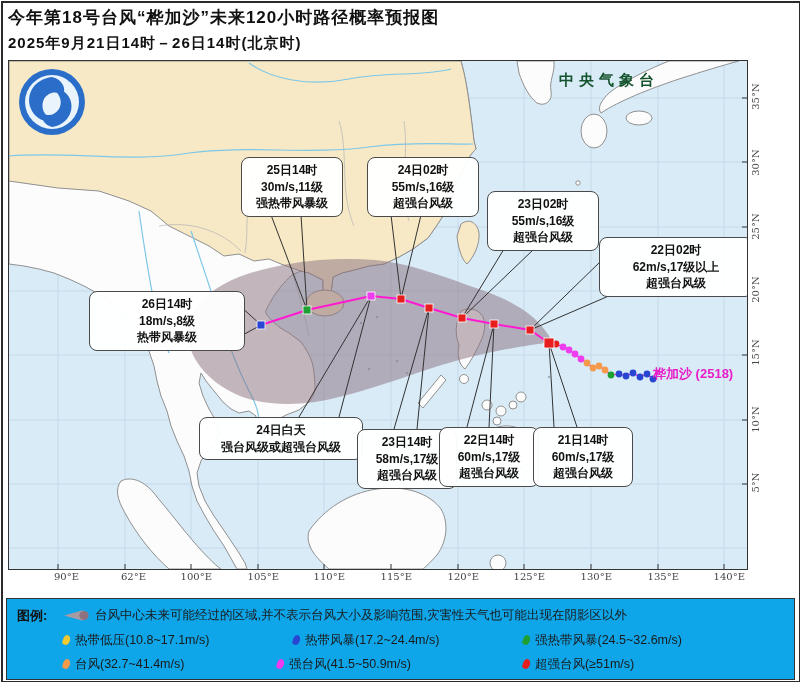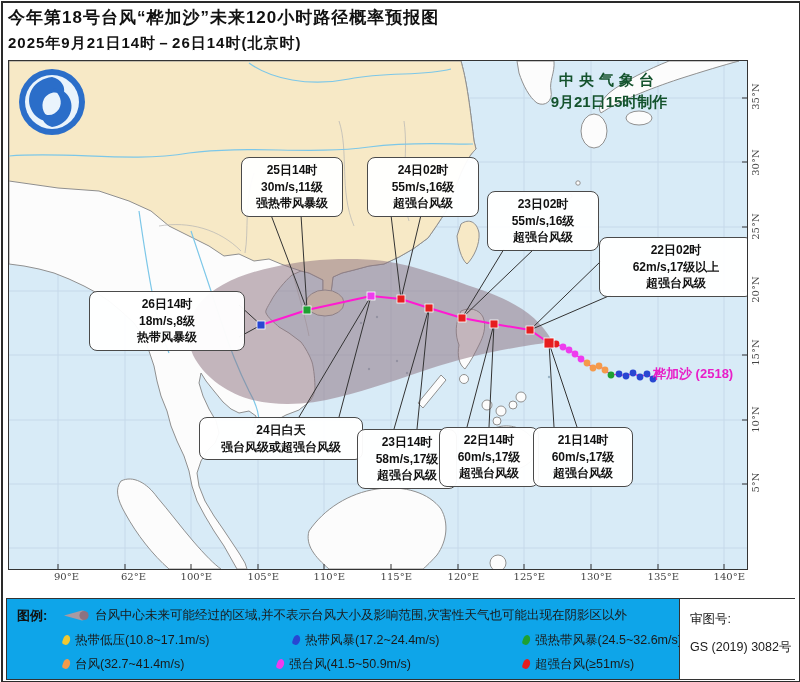--- a/index.html
+++ b/index.html
@@ -218,21 +218,20 @@
     <g>
       <circle cx="43" cy="41" r="33" fill="#2b6ec9"></circle>
       <circle cx="43" cy="41" r="27" fill="#eaf4fc"></circle>
       <path d="M43,16 C25,18 16,34 22,48 C26,57 35,62 44,60 C35,55 31,46 35,38 C39,31 48,29 54,35 C58,26 52,18 43,16 Z" fill="#2b6ec9"></path>
       <path d="M43,66 C58,64 66,50 61,38 C58,31 51,27 44,28 C51,33 54,41 50,48 C46,54 39,56 34,52 C32,59 36,64 43,66 Z" fill="#2b6ec9"></path>
     </g>
   </svg>
 
   <div class="agency">
     <div class="a1">中央气象台</div>
-    <div class="a2">9月21日15时制作</div>
   </div>
 
   <div class="storm-label">桦加沙 (2518)</div>
 
   <div class="callout" style="left:80px;top:230px;width:150px">
     <div>26日14时</div>
     <div>18m/s,8级</div>
     <div>热带风暴级</div>
   </div>
   <div class="callout" style="left:232px;top:96px;width:96px">
@@ -322,17 +321,13 @@
   <div class="lg-item" style="left:56px;top:57px">
     <span class="dot" style="background: rgb(245, 154, 75);"></span><span>台风(32.7~41.4m/s)</span>
   </div>
   <div class="lg-item" style="left:270px;top:57px">
     <span class="dot" style="background: rgb(238, 60, 238);"></span><span>强台风(41.5~50.9m/s)</span>
   </div>
   <div class="lg-item" style="left:516px;top:57px">
     <span class="dot" style="background: rgb(230, 30, 30);"></span><span>超强台风(≥51m/s)</span>
   </div>
 
-  <div class="review">
-    <div class="rv1">审图号:</div>
-    <div class="rv2">GS (2019) 3082号</div>
-  </div>
 </div>
 
 </body></html>

